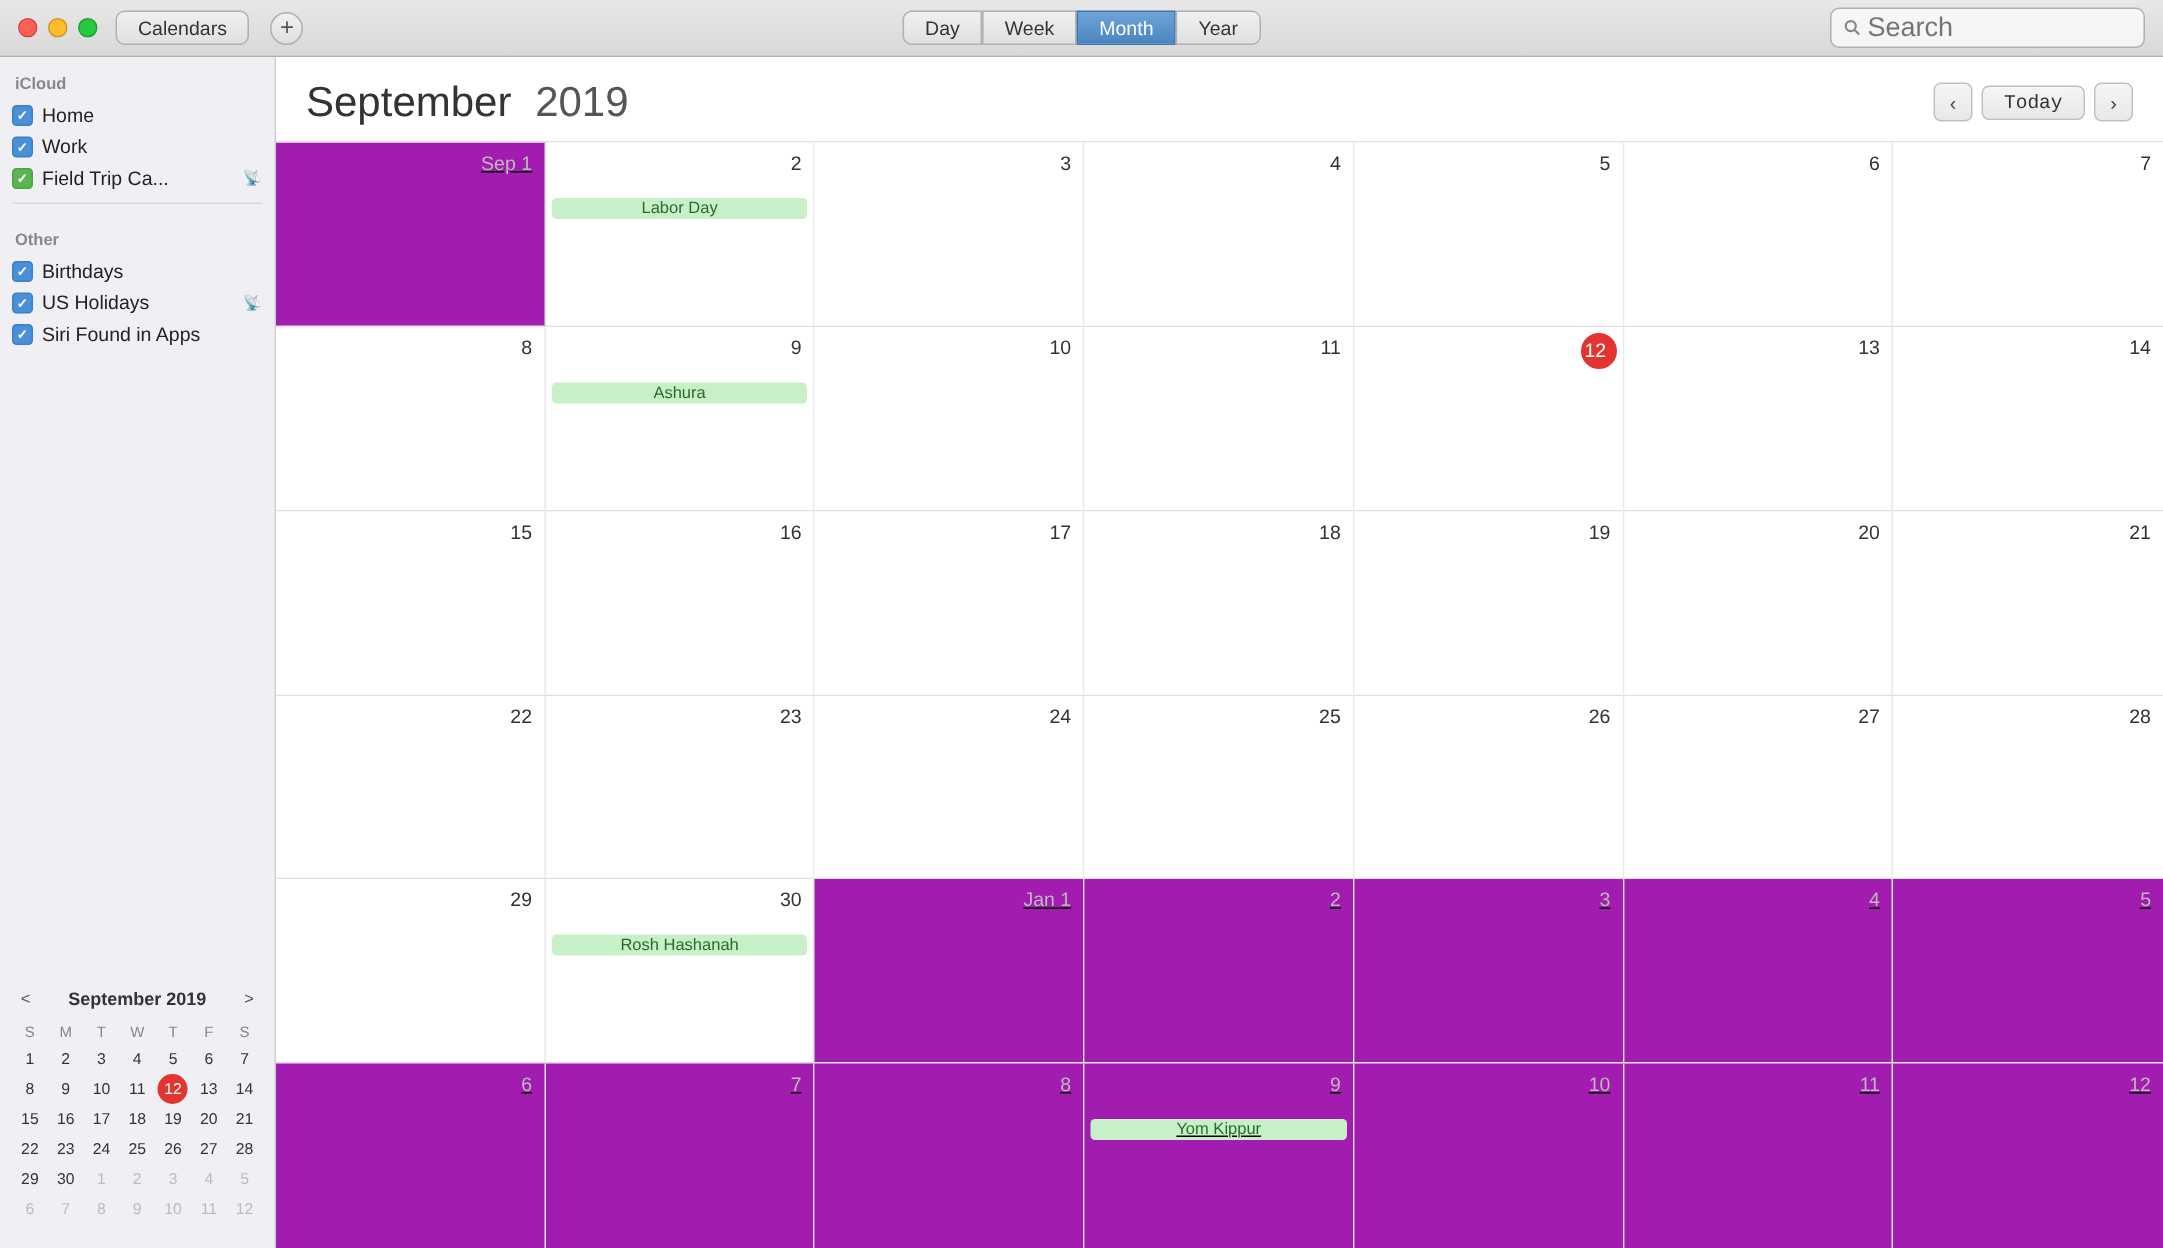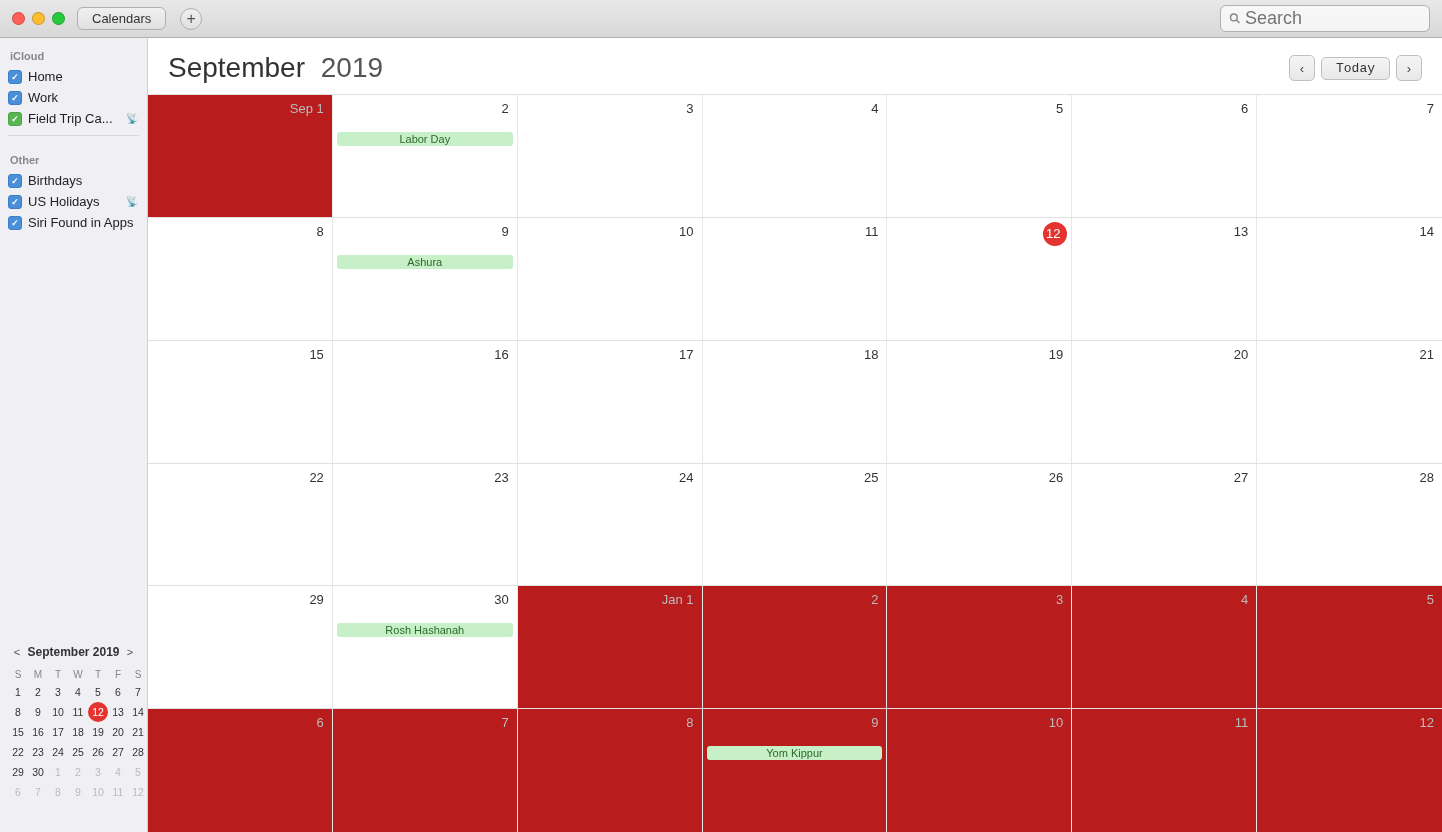--- a/index.html
+++ b/index.html
@@ -69,27 +69,27 @@
     .search-icon-svg { width: 13px; height: 13px; color: #888; margin-right: 4px; }
     .search-input {
       border: none; background: transparent; font-size: 18px; color: #333; outline: none; width: 100%;
     }
 
     
     .app-body { display: flex; flex: 1; overflow: hidden; }
 
     
     .sidebar {
-      width: 148px;
+      width: 184px;
       background: #f0eff4;
       border-right: 1px solid #d0d0d0;
       display: flex;
       flex-direction: column;
       overflow-y: auto;
-      padding-bottom: 22px;
+      padding-bottom: 8px;
     }
     .sidebar-section-label {
       font-size: 11px; font-weight: 600; color: #888;
       padding: 12px 10px 4px 10px;
       text-transform: none;
     }
     .sidebar-item {
       display: flex; align-items: center;
       padding: 3px 8px;
       font-size: 13px; color: #222;
@@ -179,21 +179,21 @@
     }
     .cal-week:last-child { border-bottom: none; }
     .cal-cell {
       border-right: 1px solid #e8e8e8;
       padding: 4px;
       position: relative;
       overflow: hidden;
       background: white;
     }
     .cal-cell:last-child { border-right: none; }
-    .cal-cell.other-month { background: #b91c1c; }
+    .cal-cell.other-month { background: #a21caf; text-decoration: underline; }
     .cal-cell.other-month .day-num { color: #bbb; }
     .day-num {
       font-size: 13px;
       color: #333;
       text-align: right;
       padding: 2px 4px 2px 0;
       font-weight: 400;
     }
     .day-num.today-circle {
       display: inline-flex;
@@ -227,20 +227,28 @@
 <div class="titlebar">
   <div class="traffic-lights">
     <div class="traffic-light tl-red"></div>
     <div class="traffic-light tl-yellow"></div>
     <div class="traffic-light tl-green"></div>
   </div>
   <div style="display:flex;align-items:center;gap:6px;margin-left:12px;">
     <button class="calendars-btn">Calendars</button>
     <button class="add-btn">+</button>
   </div>
+  <div class="titlebar-center">
+    <div class="view-switcher">
+      <button class="view-btn">Day</button>
+      <button class="view-btn">Week</button>
+      <button class="view-btn active">Month</button>
+      <button class="view-btn">Year</button>
+    </div>
+  </div>
   <div class="search-bar" style="margin-left:auto;">
     <svg class="search-icon-svg" viewBox="0 0 16 16" fill="none" stroke="currentColor" stroke-width="2">
       <circle cx="6.5" cy="6.5" r="4.5"></circle>
         <line x1="10" y1="10" x2="14" y2="14"></line>
     </svg>
     <input class="search-input" type="text" placeholder="Search" style="">
   </div>
 </div>
 
 <div class="app-body">

